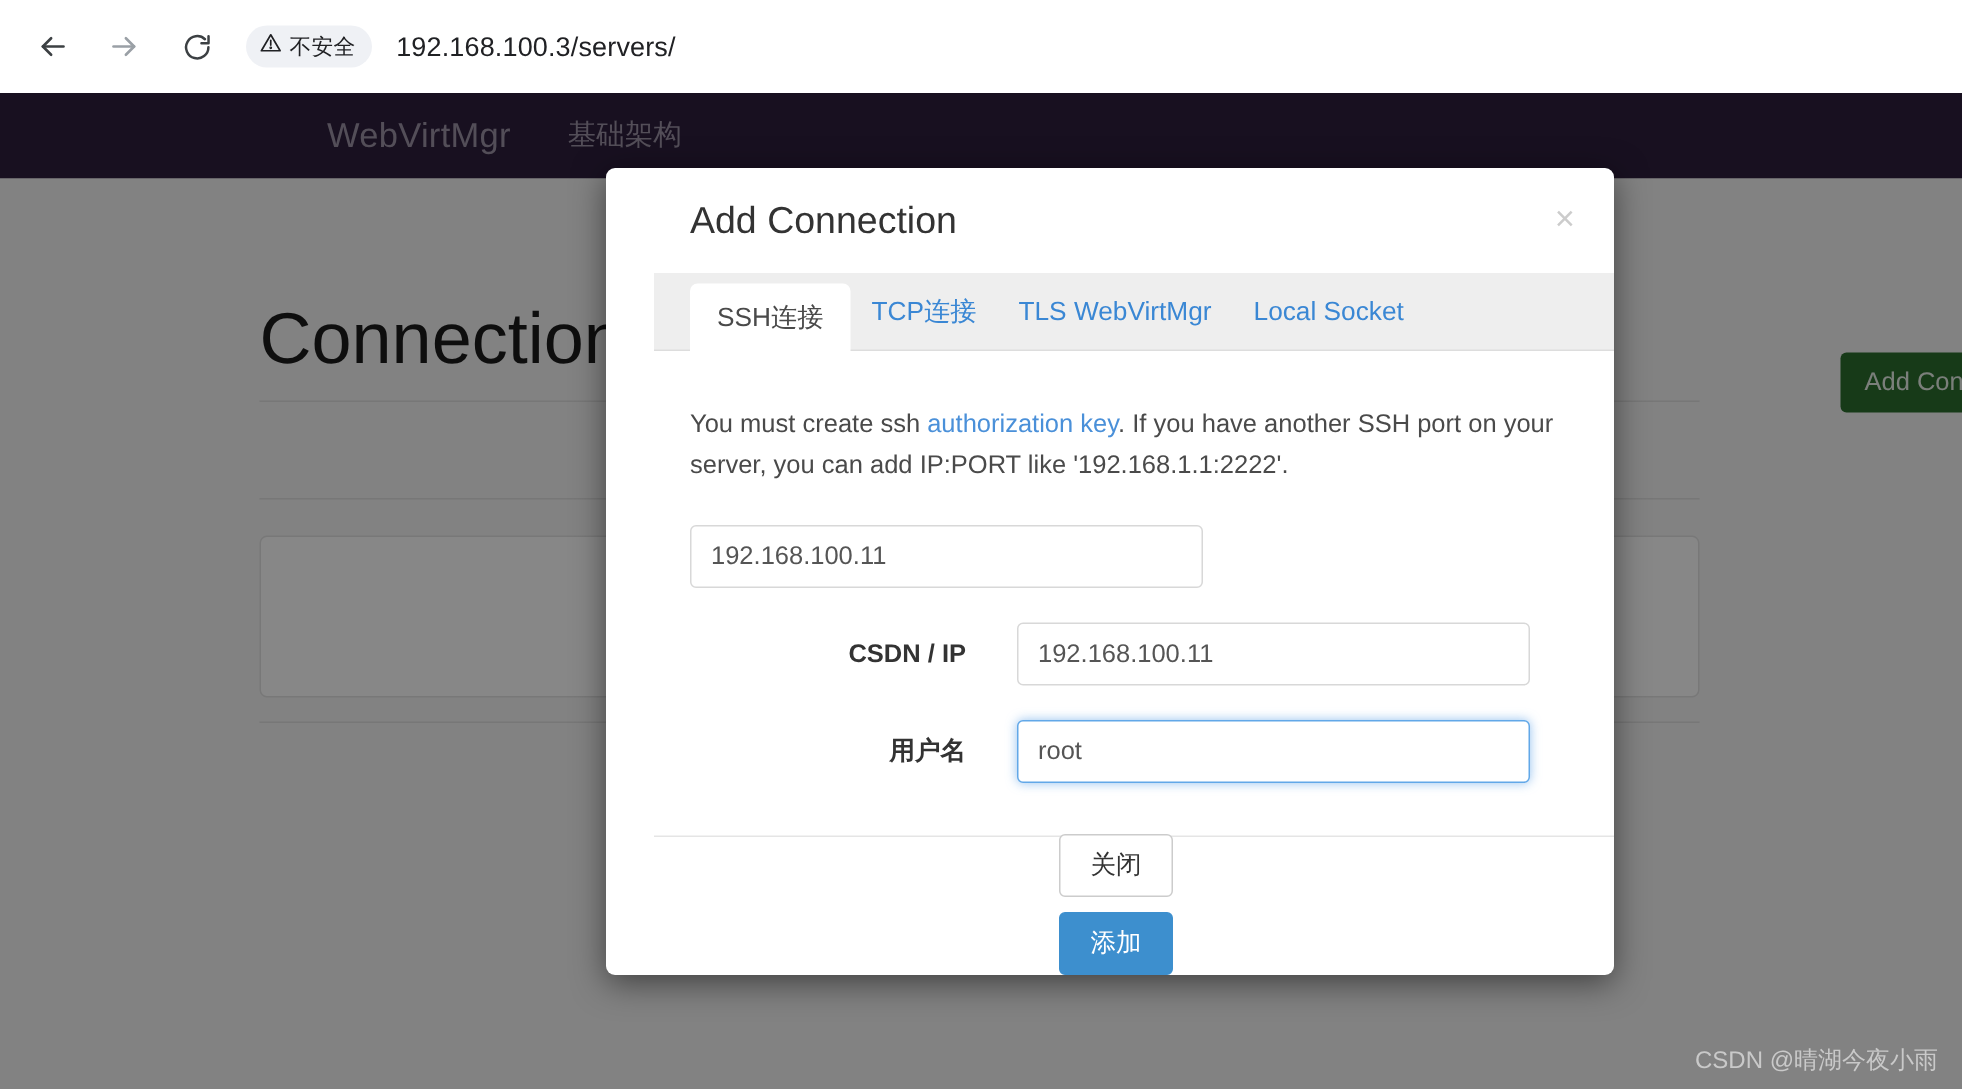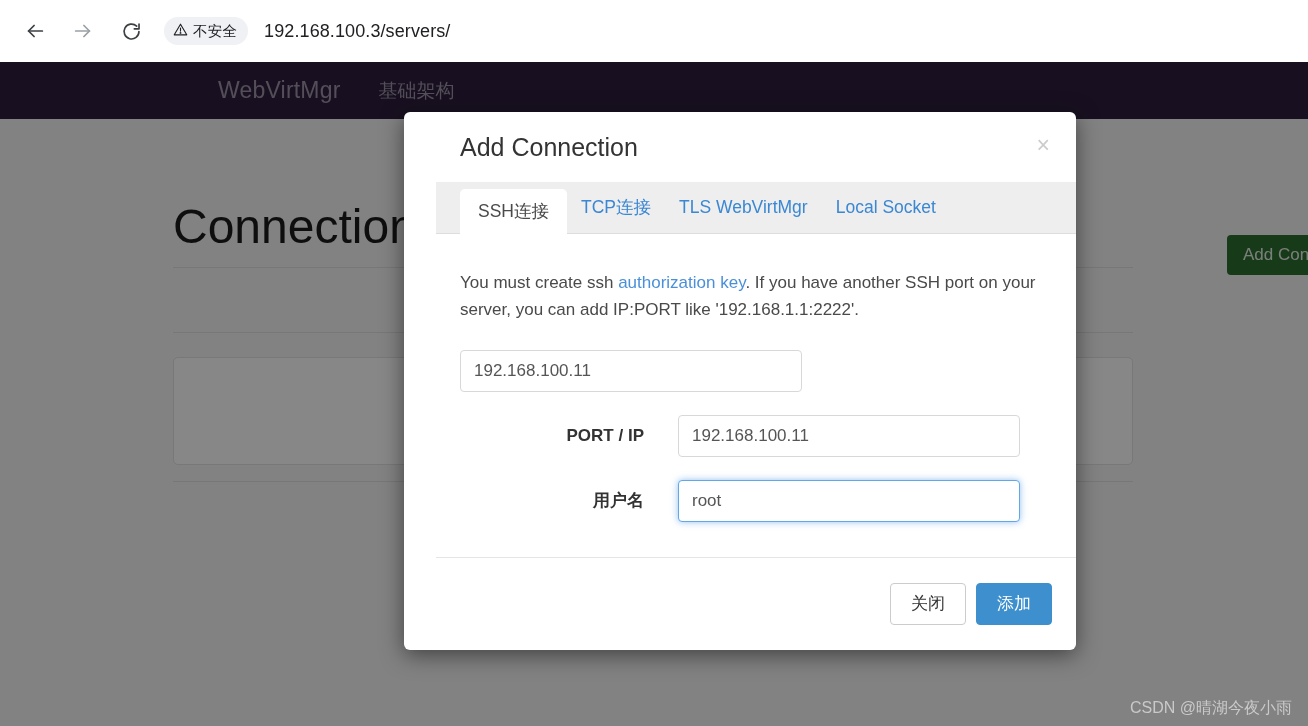--- a/index.html
+++ b/index.html
@@ -320,20 +320,21 @@
 
   .modal-footer {
     border-top: 1px solid #e5e5e5;
     height: 93px;
     display: flex;
     align-items: center;
     justify-content: flex-end;
     padding-right: 24px;
     box-sizing: border-box;
     gap: 10px;
+    flex-direction: column;
   }
   .btn {
     font-size: 17px;
     font-family: "Liberation Sans", sans-serif;
     border-radius: 4px;
     height: 42px;
     padding: 0 20px;
     box-sizing: border-box;
     line-height: 40px;
     white-space: nowrap;
@@ -440,21 +441,21 @@
     </div>
 
     <div class="modal-body">
       <p class="help-text"><span>You must create ssh </span><a class="help-link" href="#">authorization key</a><span>. If you have another SSH port on your server, you can add IP:PORT like '192.168.1.1:2222'.</span></p>
 
       <div class="form-row">
         <input class="form-input" type="text" value="192.168.100.11" style="">
       </div>
 
       <div class="form-row">
-        <div class="form-label">PORT / IP</div>
+        <div class="form-label">CSDN / IP</div>
         <input class="form-input" type="text" value="192.168.100.11" style="">
       </div>
 
       <div class="form-row">
         <div class="form-label">用户名</div>
         <input class="form-input focused" type="text" value="root" style="">
       </div>
     </div>
 
     <div class="modal-footer">

